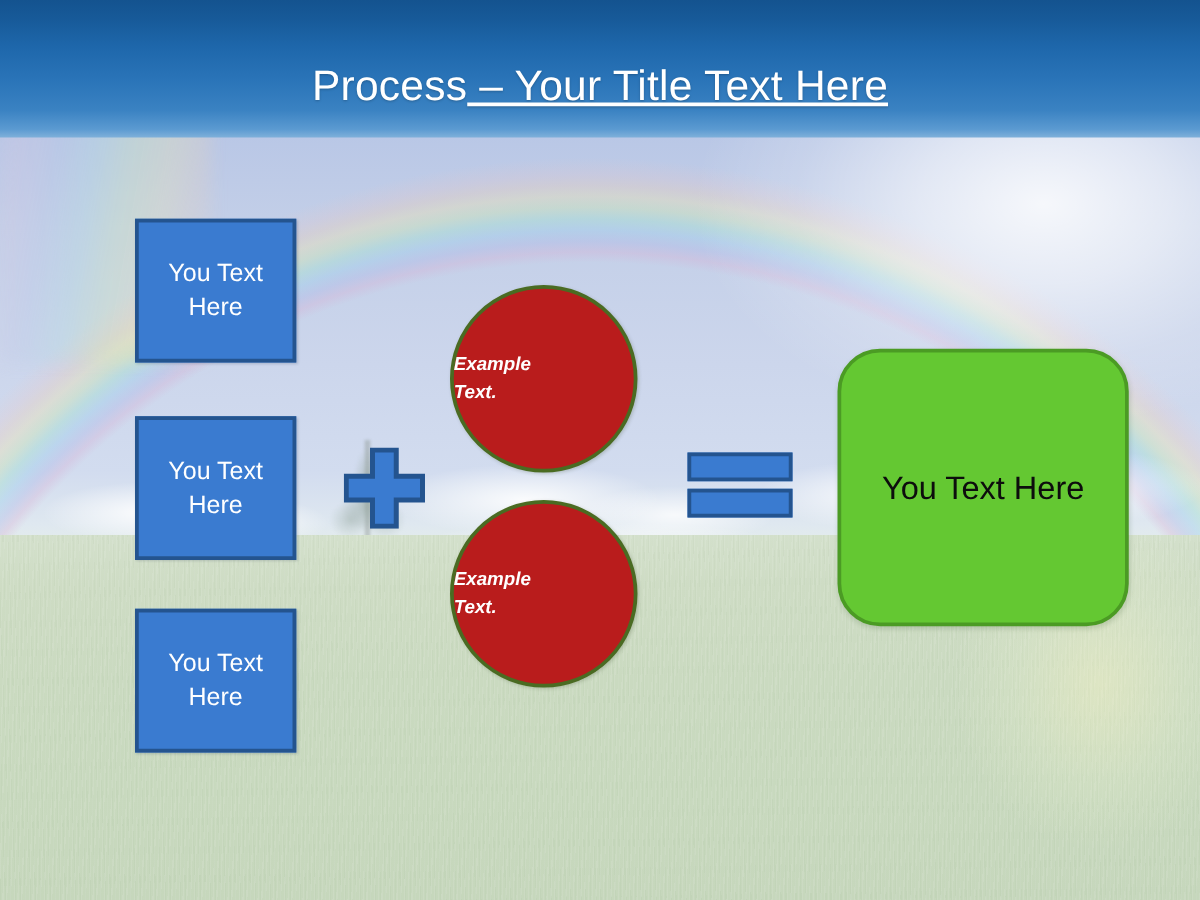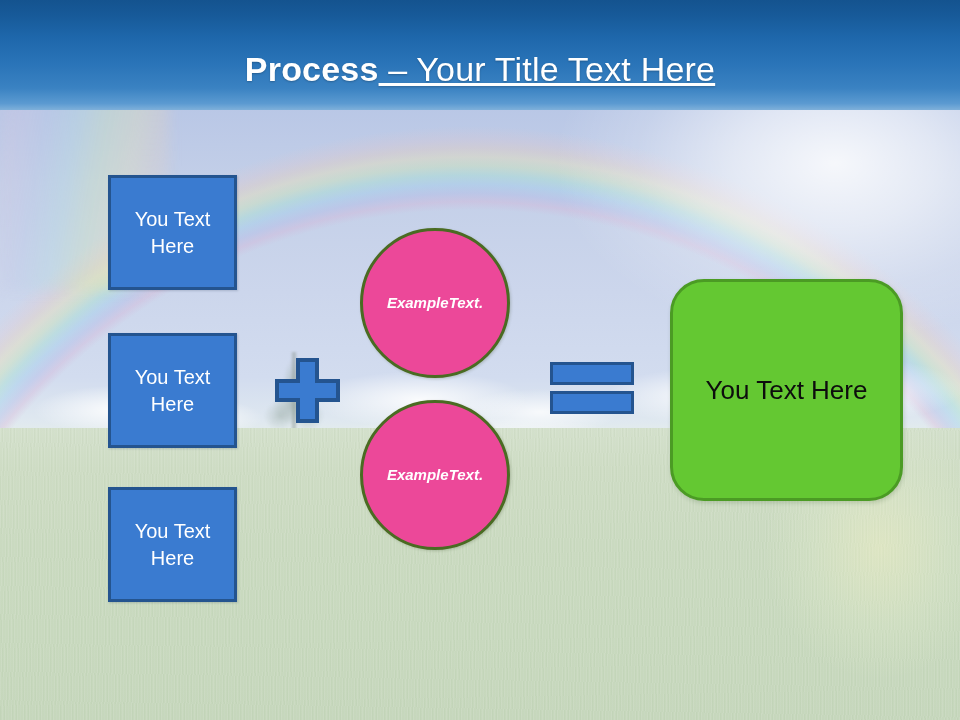--- a/index.html
+++ b/index.html
@@ -170,21 +170,21 @@
     top: 52px;
     width: 960px;
     text-align: center;
     color: #ffffff;
     font-size: 34px;
     line-height: 34px;
     letter-spacing: 0.2px;
     white-space: nowrap;
     text-shadow: 0 1px 2px rgba(0,0,0,0.22);
   }
-  .header-title .ht-bold { font-weight: bold; }
+  .header-title .ht-bold { font-weight: normal; }
   .header-title .ht-rest { font-weight: normal; text-decoration: underline; }
 
   
   .blue-box {
     position: absolute;
     width: 129px;
     height: 115px;
     background: #3a7bd0;
     border: 3px solid #24548f;
     box-sizing: border-box;
@@ -209,26 +209,26 @@
     top: 358px;
     width: 65px;
     height: 65px;
   }
   .plus-sign svg { display: block; }
 
   
   .green-circle {
     position: absolute;
     border-radius: 50%;
-    background: #ec4899;
+    background: #b91c1c;
     border: 3px solid #4a6b22;
     box-sizing: border-box;
     display: flex;
-    flex-direction: row;
-    align-items: center;
+    flex-direction: column;
+    align-items: flex-start;
     justify-content: center;
     text-align: center;
     color: #ffffff;
     font-size: 15px;
     font-weight: bold;
     font-style: italic;
     line-height: 22px;
     box-shadow: 1px 1px 3px rgba(40,60,25,0.22);
   }
   .green-circle-1 {

